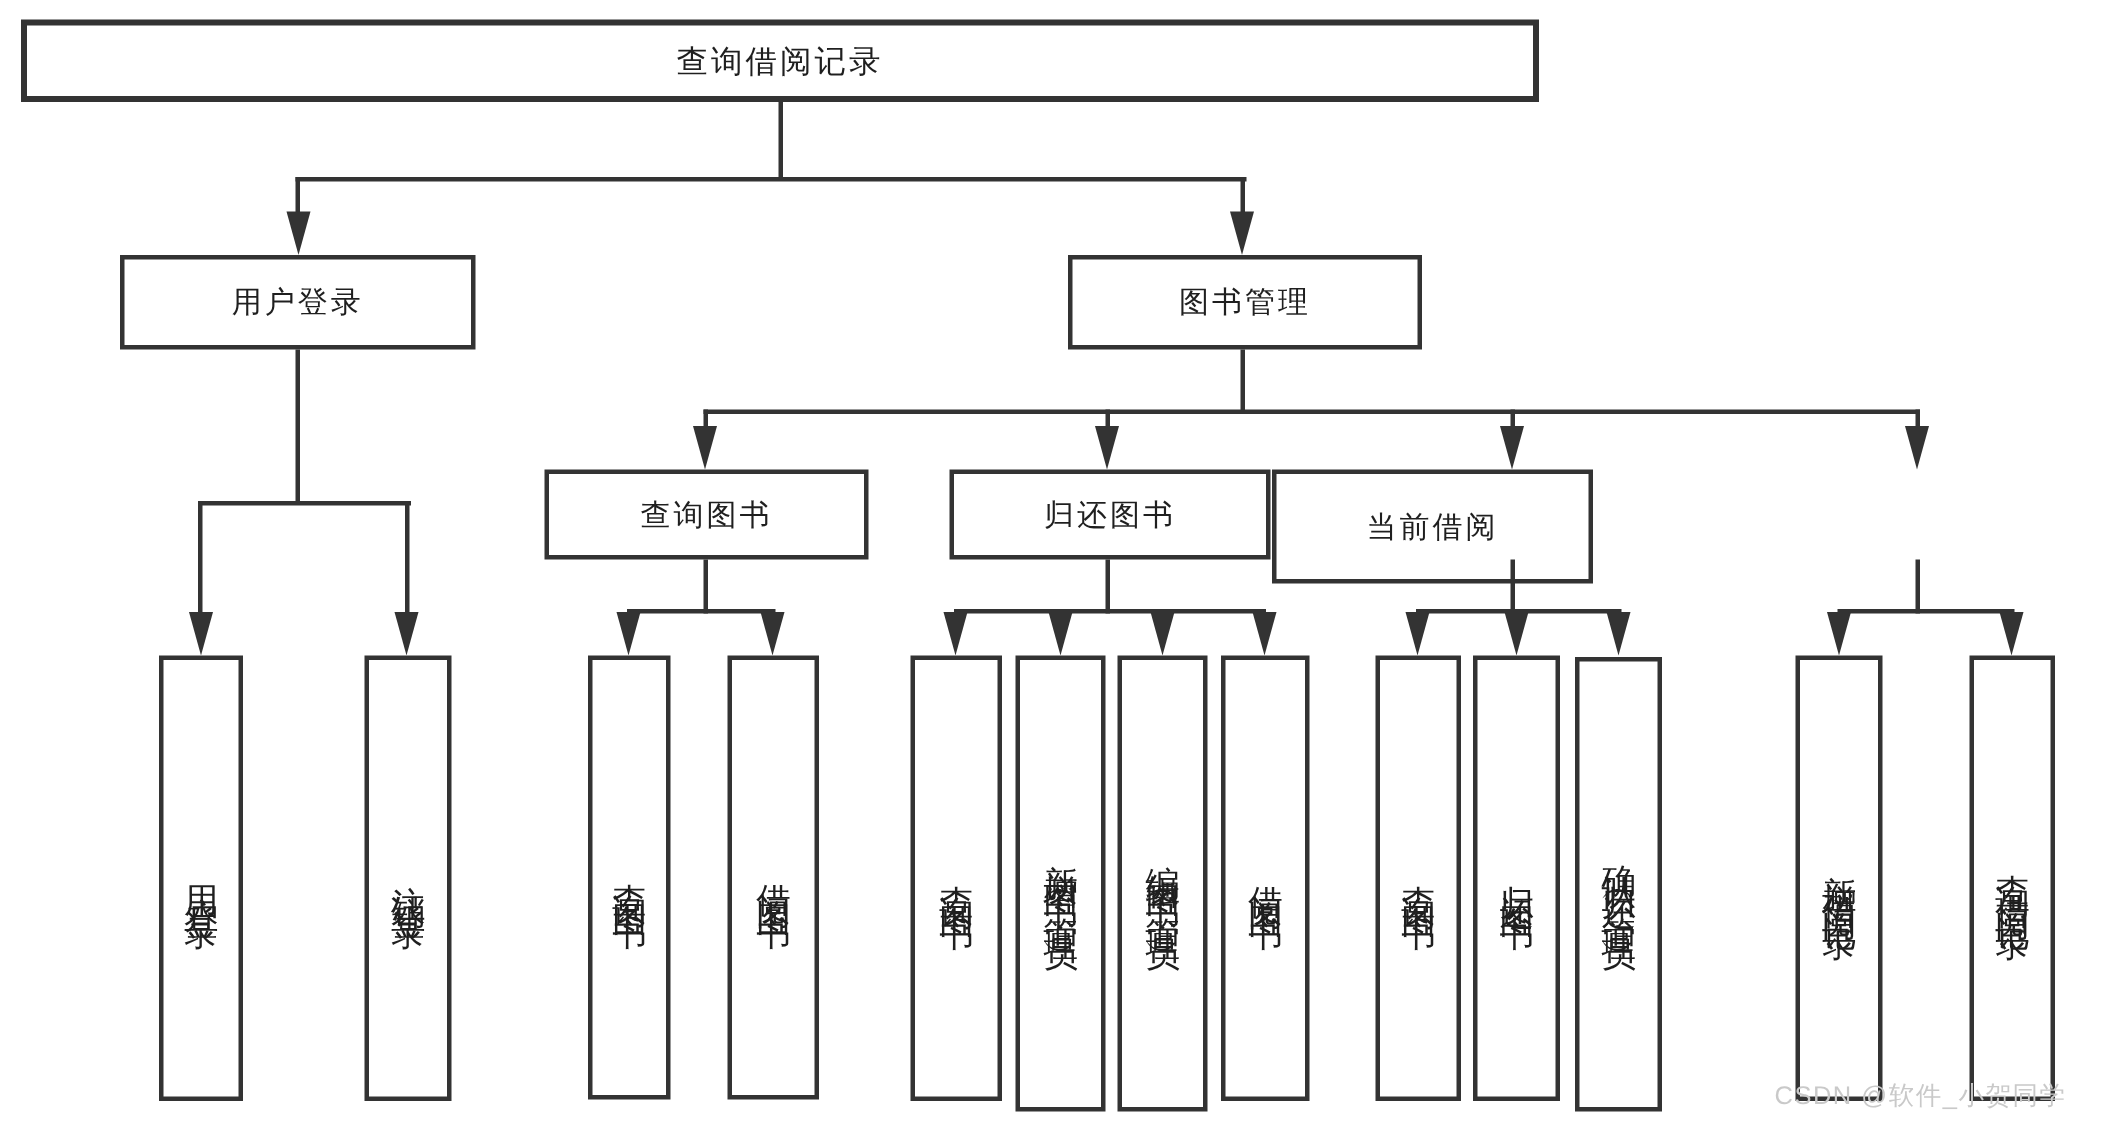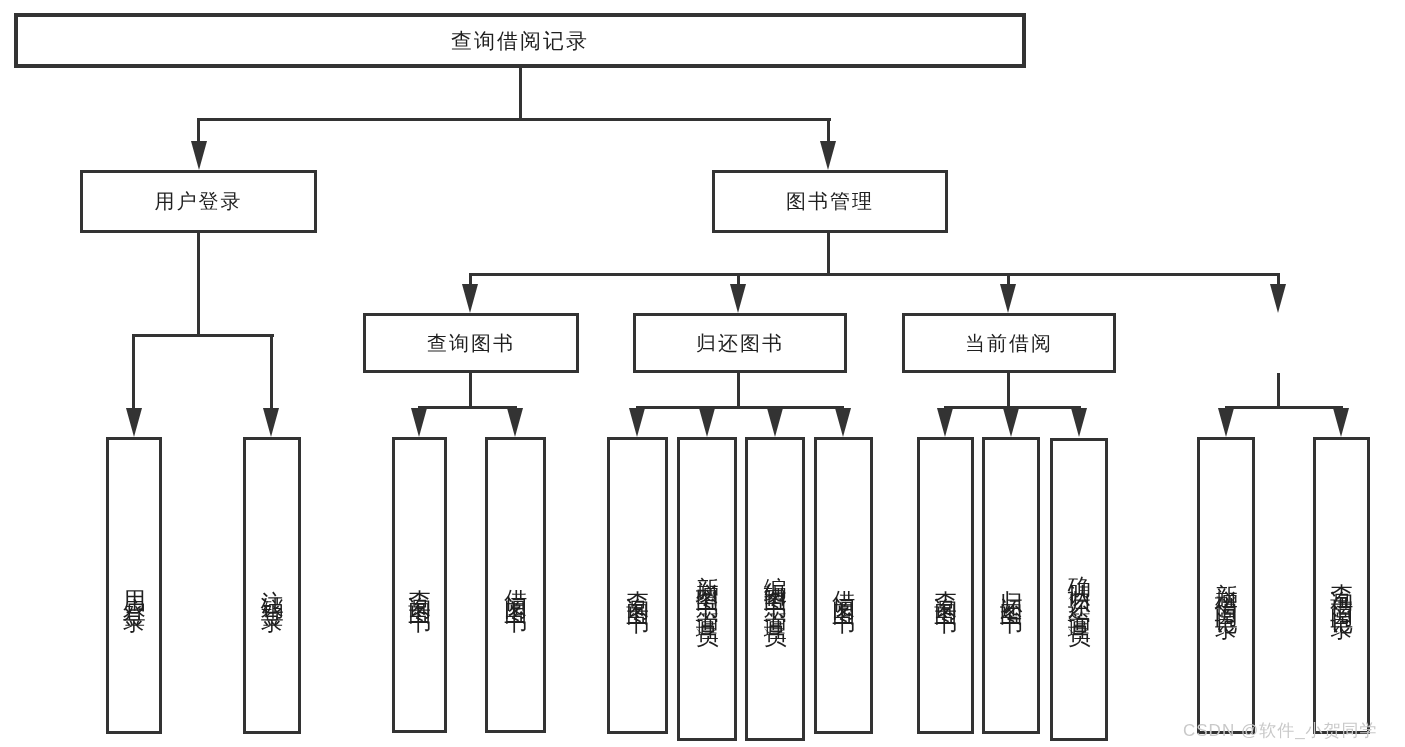--- a/index.html
+++ b/index.html
@@ -86,21 +86,21 @@
   <div class="arrow" style="left:730px;top:284px;"></div>
   <div class="arrow" style="left:1000px;top:284px;"></div>
   <div class="arrow" style="left:1270px;top:284px;"></div>
 
   <div class="box lvl" style="left:363px;top:313px;width:216px;height:60px;">
     <span>查询图书</span>
   </div>
   <div class="box lvl" style="left:633px;top:313px;width:214px;height:60px;">
     <span>归还图书</span>
   </div>
-  <div class="box lvl" style="left:902px;top:313px;width:214px;height:60px;">
+  <div class="box lvl" style="left:848px;top:313px;width:214px;height:76px;">
     <span>当前借阅</span>
   </div>
 
   <div class="vline" style="left:469px;top:373px;height:36px;"></div>
   <div class="hline" style="left:418px;top:406px;width:99px;"></div>
   <div class="arrow" style="left:411px;top:408px;"></div>
   <div class="arrow" style="left:507px;top:408px;"></div>
 
   <div class="vline" style="left:737px;top:373px;height:36px;"></div>
   <div class="hline" style="left:636px;top:406px;width:208px;"></div>

